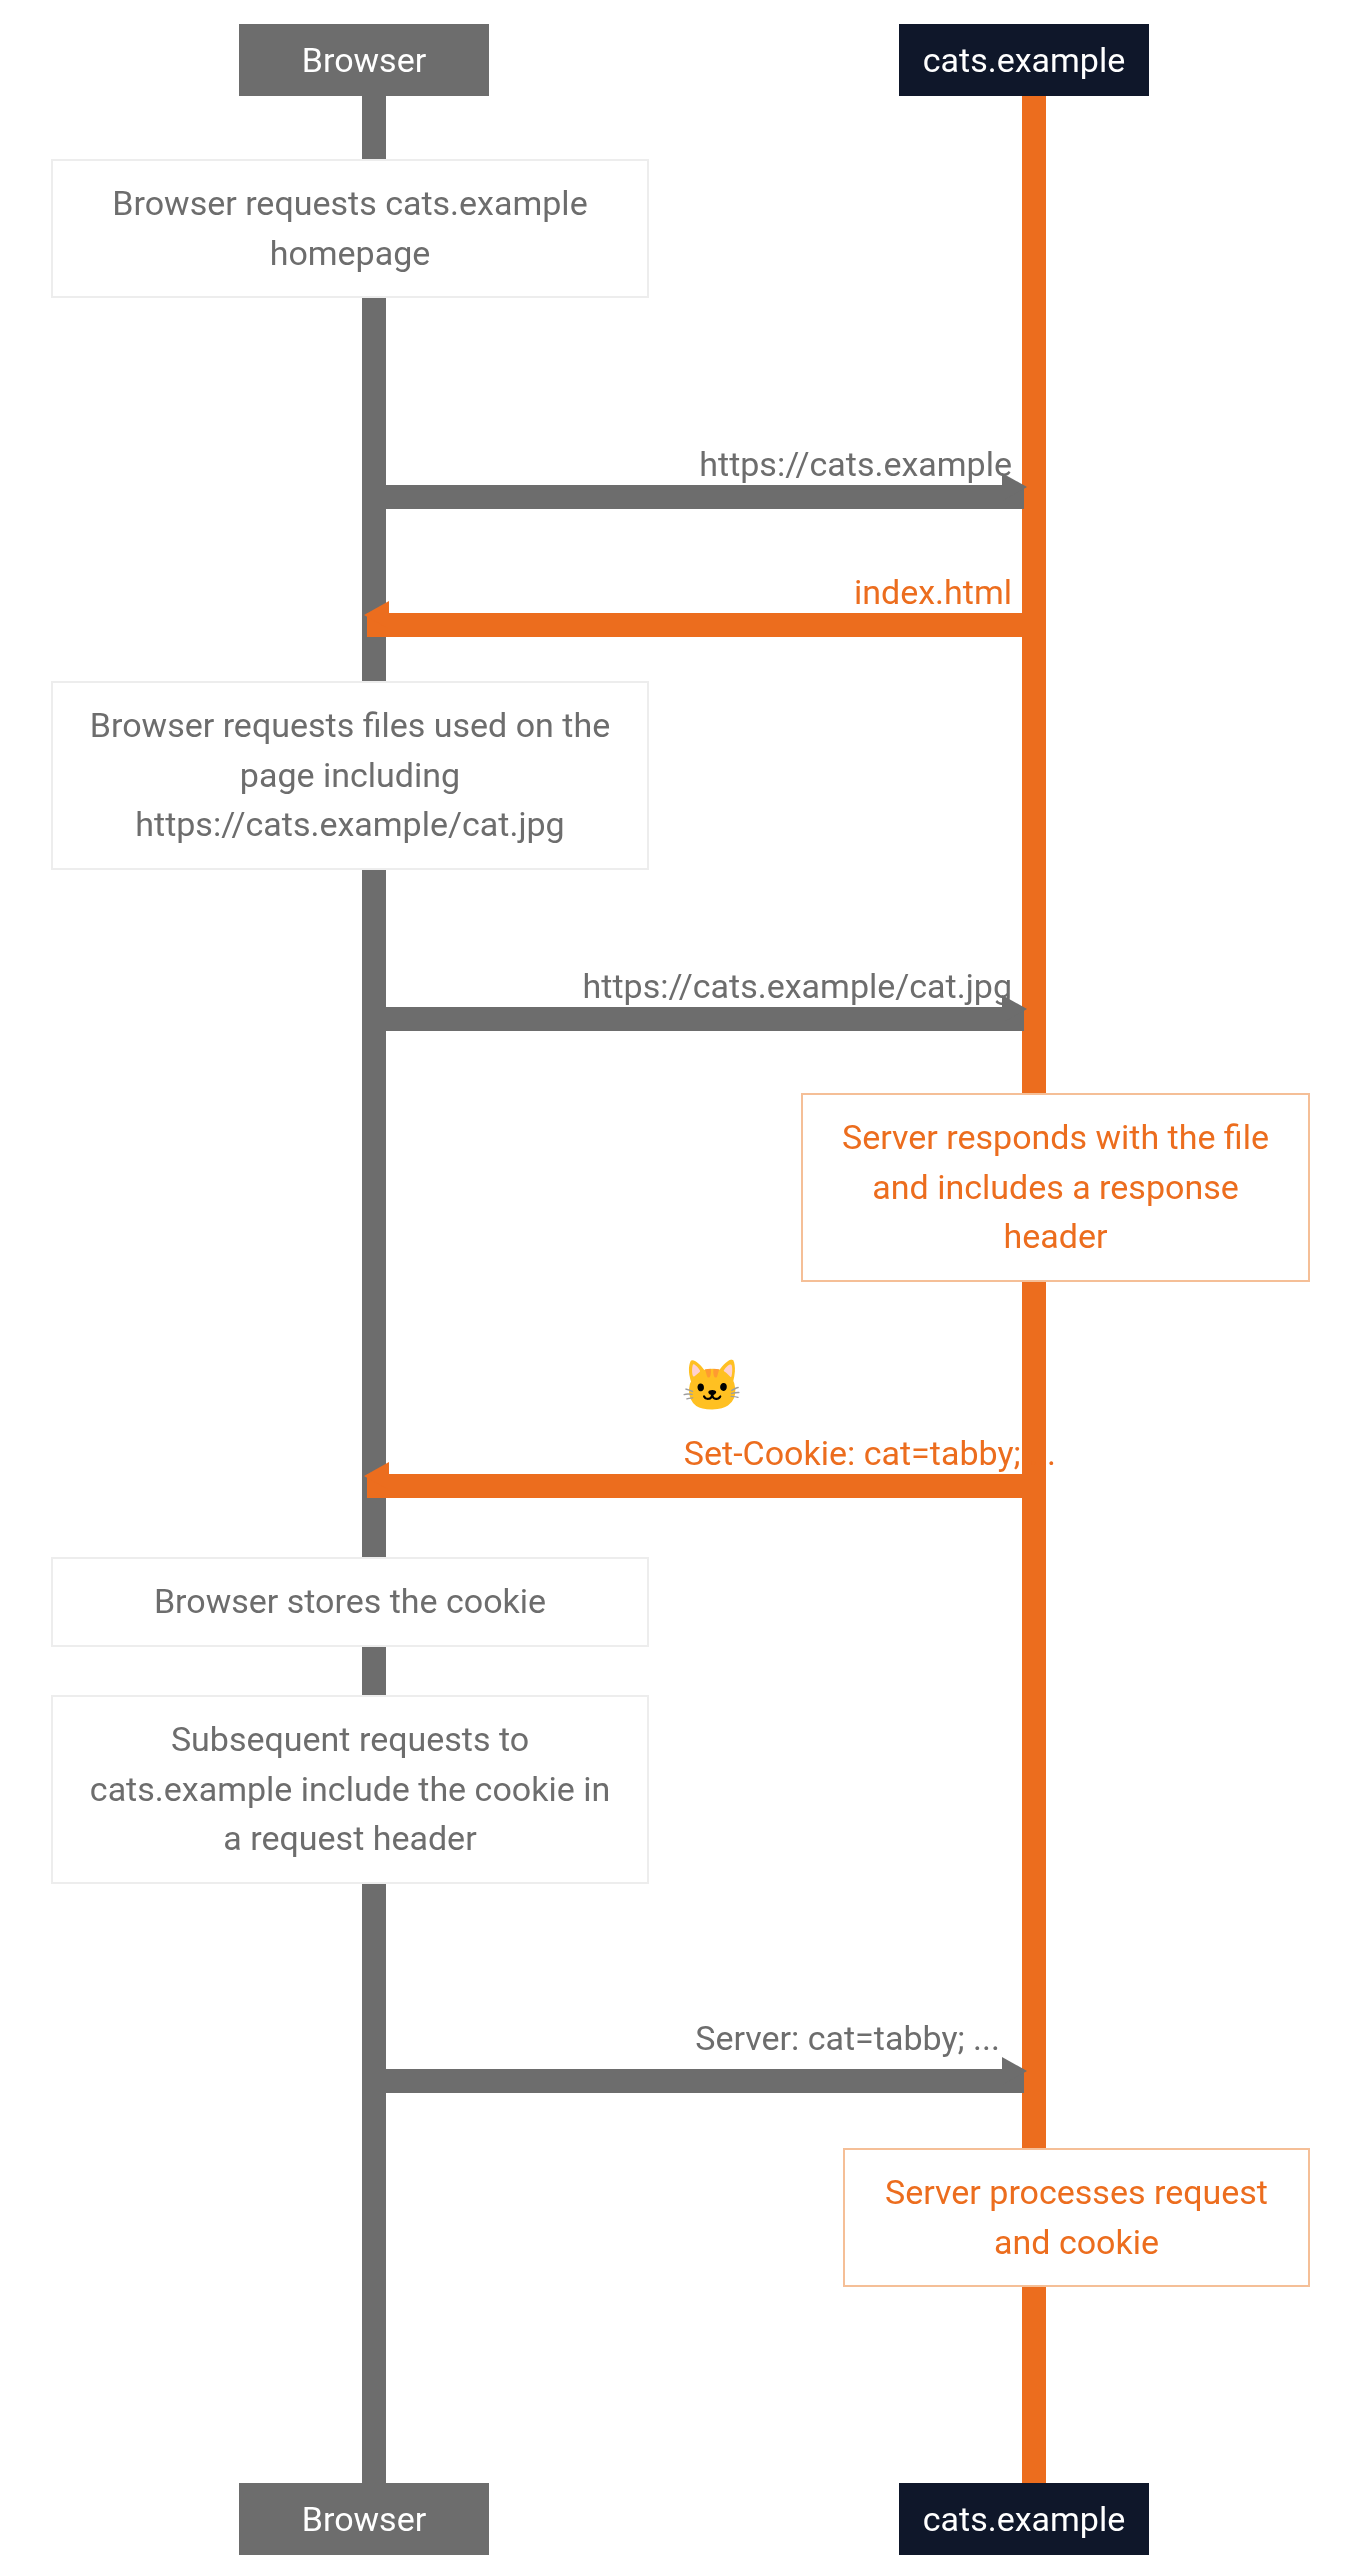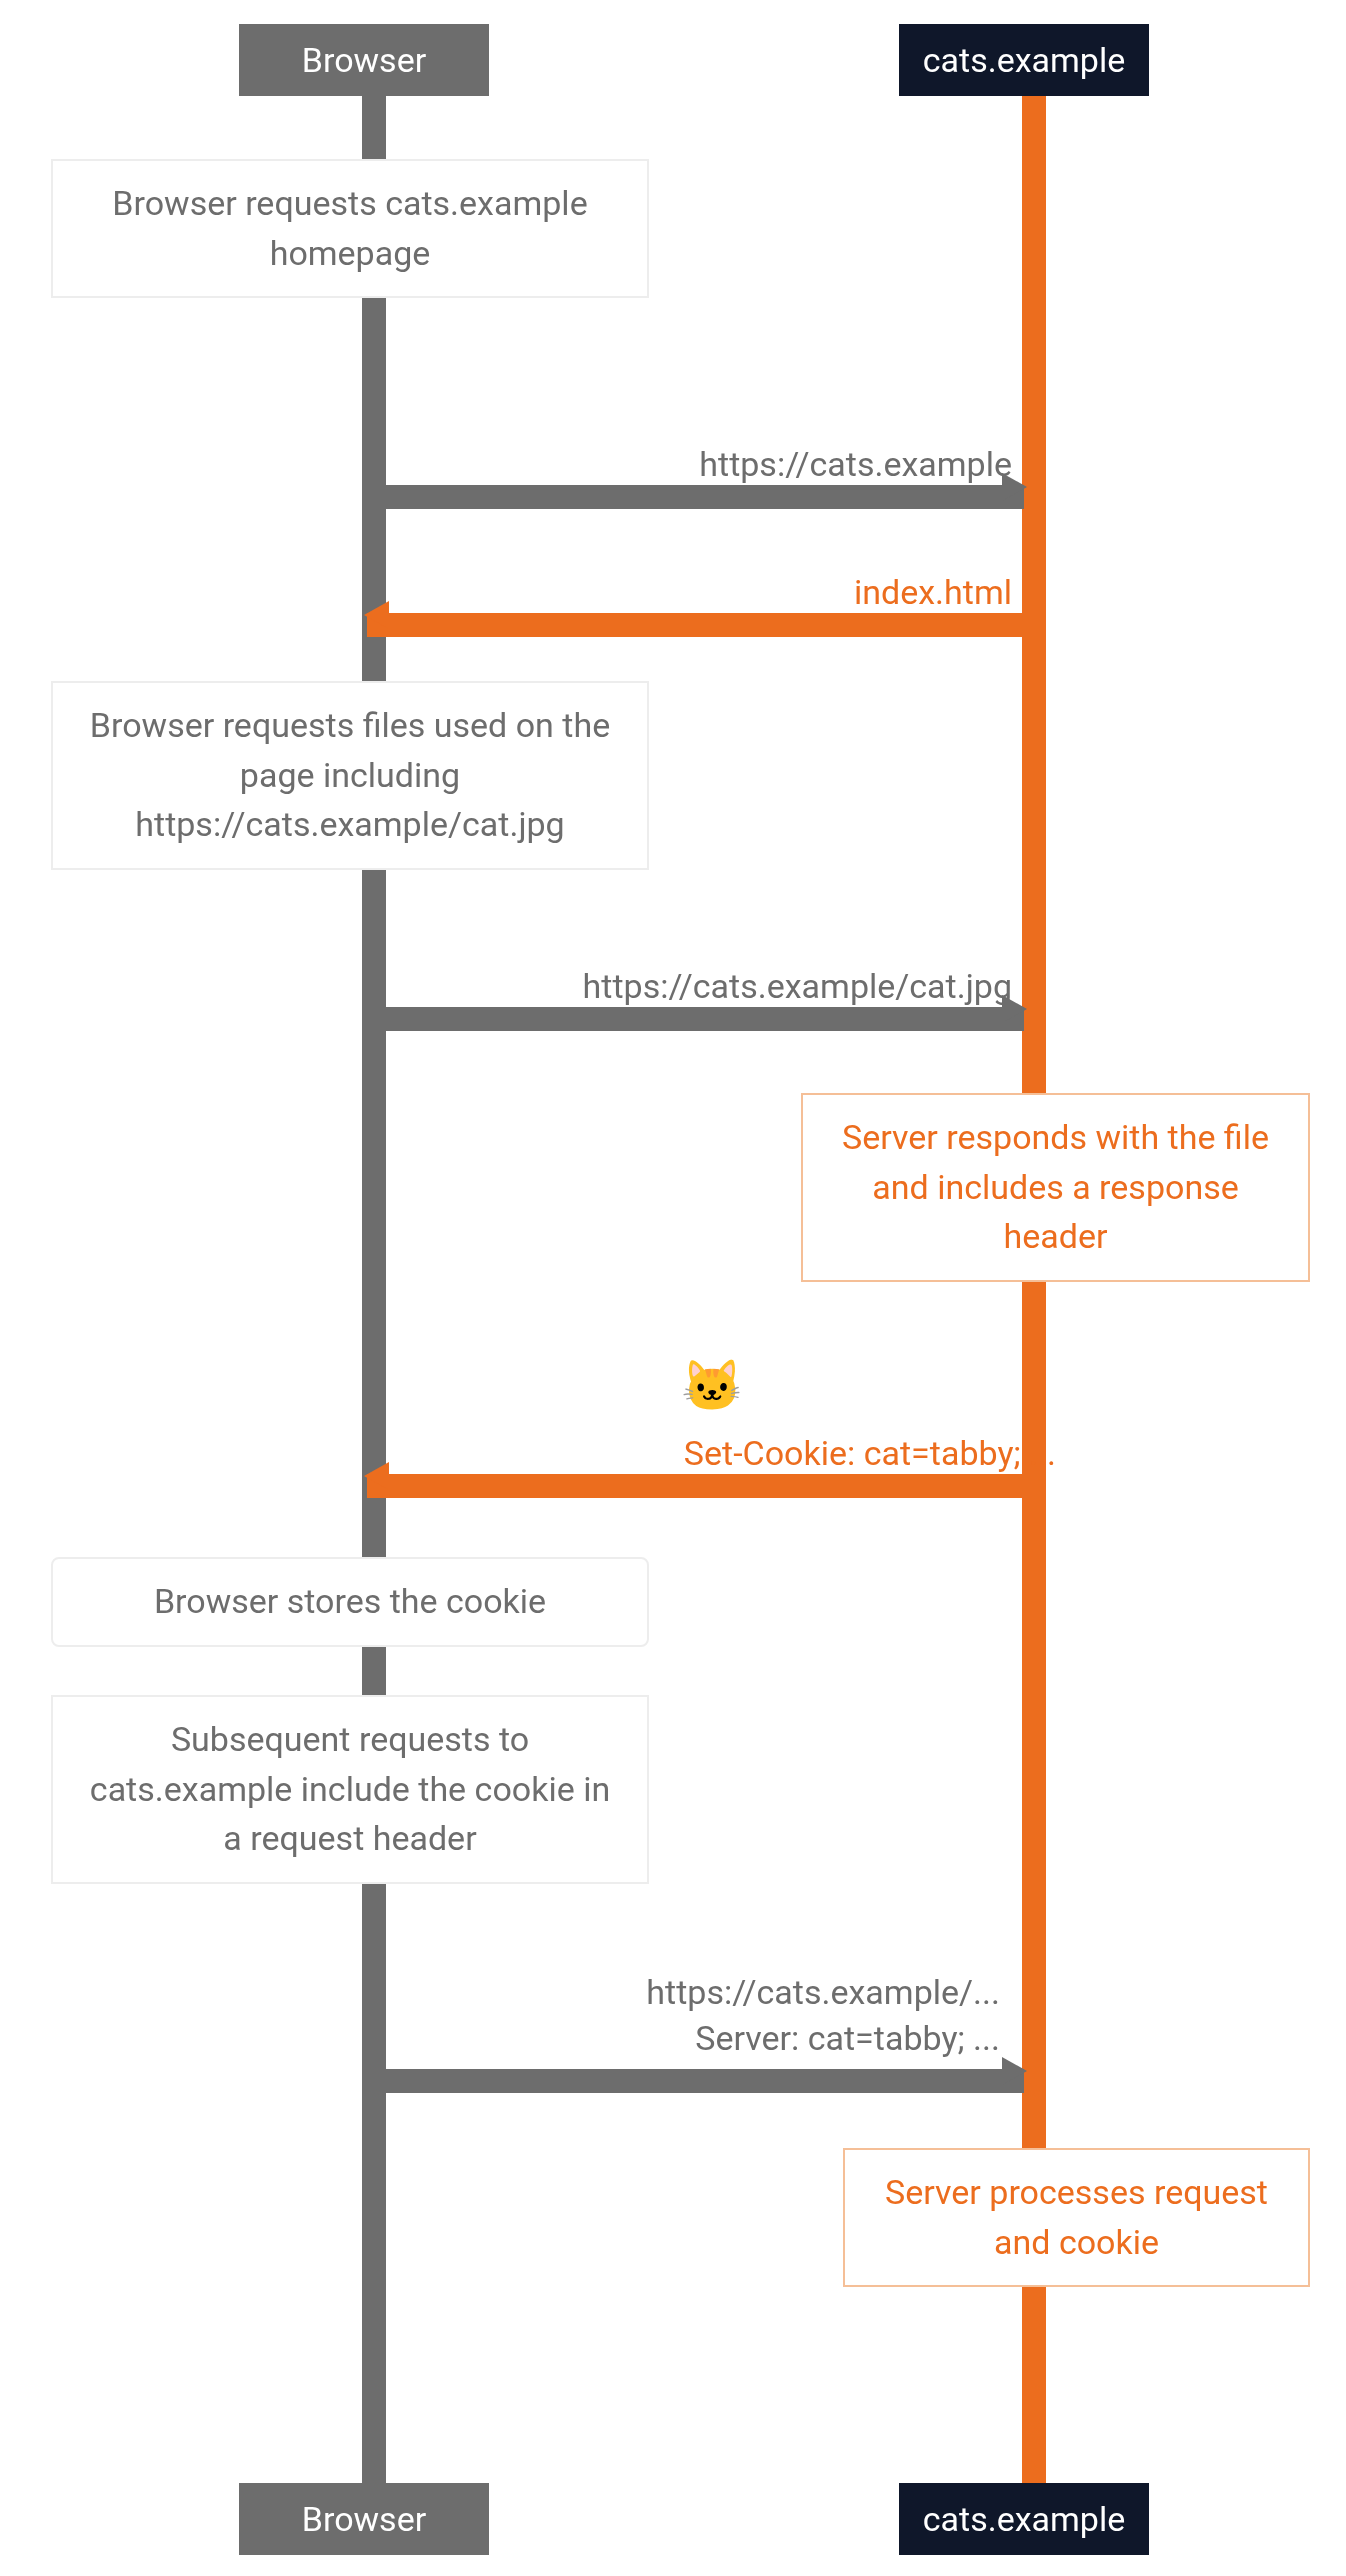--- a/index.html
+++ b/index.html
@@ -102,26 +102,26 @@
 
 <div class="msg-label msg-grey" style="left:355px; top:940px; width:657px;">https://cats.example/cat.jpg</div>
 <div class="arrow arrow-grey right" style="top:995px;"></div>
 
 <div class="note note-orange" style="left:789px; top:1081px; width:509px;">Server responds with the file and includes a response header</div>
 
 <div class="emoji" style="left:657px; top:1333px;">🐱</div>
 <div class="msg-label msg-orange" style="left:355px; top:1407px; width:657px;margin-left:44px;">Set-Cookie: cat=tabby; ...</div>
 <div class="arrow arrow-orange left" style="top:1462px;"></div>
 
-<div class="note note-grey" style="left:39px; top:1545px; width:598px;border-radius:8px;">Browser stores the cookie</div>
+<div class="note note-grey" style="left:39px; top:1545px; width:598px;">Browser stores the cookie</div>
 
 <div class="note note-grey" style="left:39px; top:1683px; width:598px;">Subsequent requests to cats.example include the cookie in a request header</div>
 
 <div class="msg-label msg-grey" style="left:355px; top:1946px; width:657px;">
-  <span>https://cats.example/...</span><br>
+  <br>
   <span>Server: cat=tabby; ...</span>
 </div>
 <div class="arrow arrow-grey right" style="top:2057px;"></div>
 
 <div class="note note-orange" style="left:831px; top:2136px; width:467px;">Server processes request and cookie</div>
 
 <div class="participant browser-box bot-row">Browser</div>
 <div class="participant server-box bot-row">cats.example</div>
 
 

